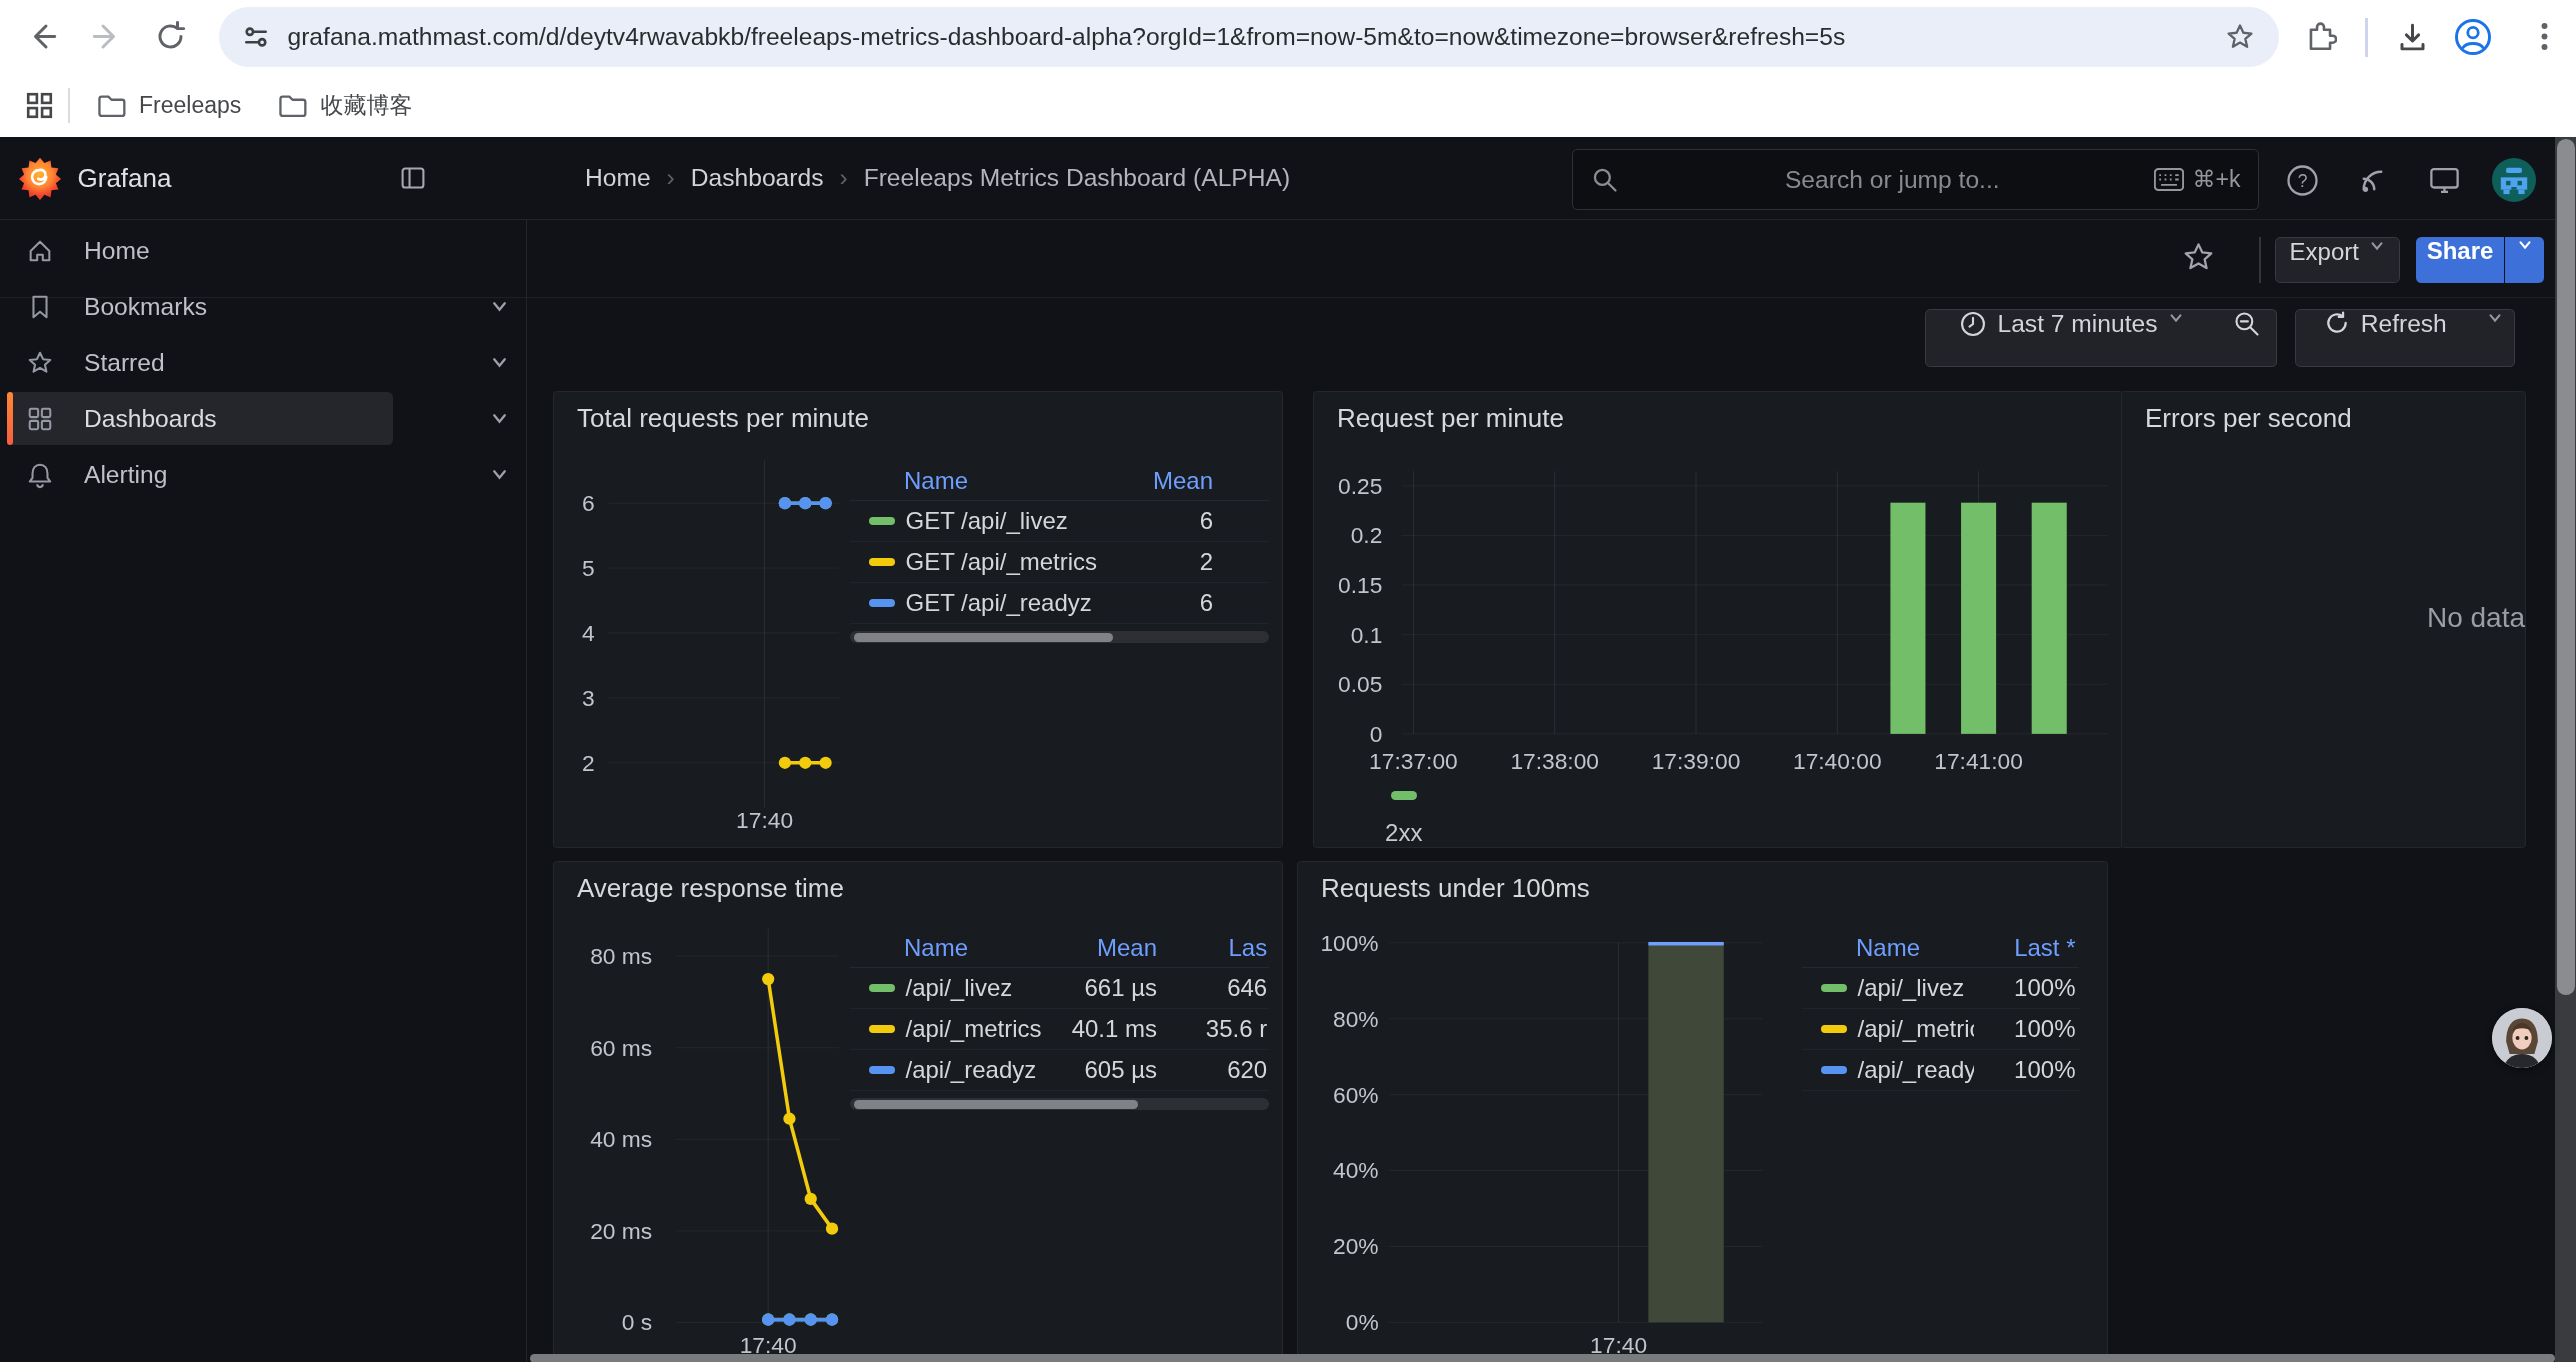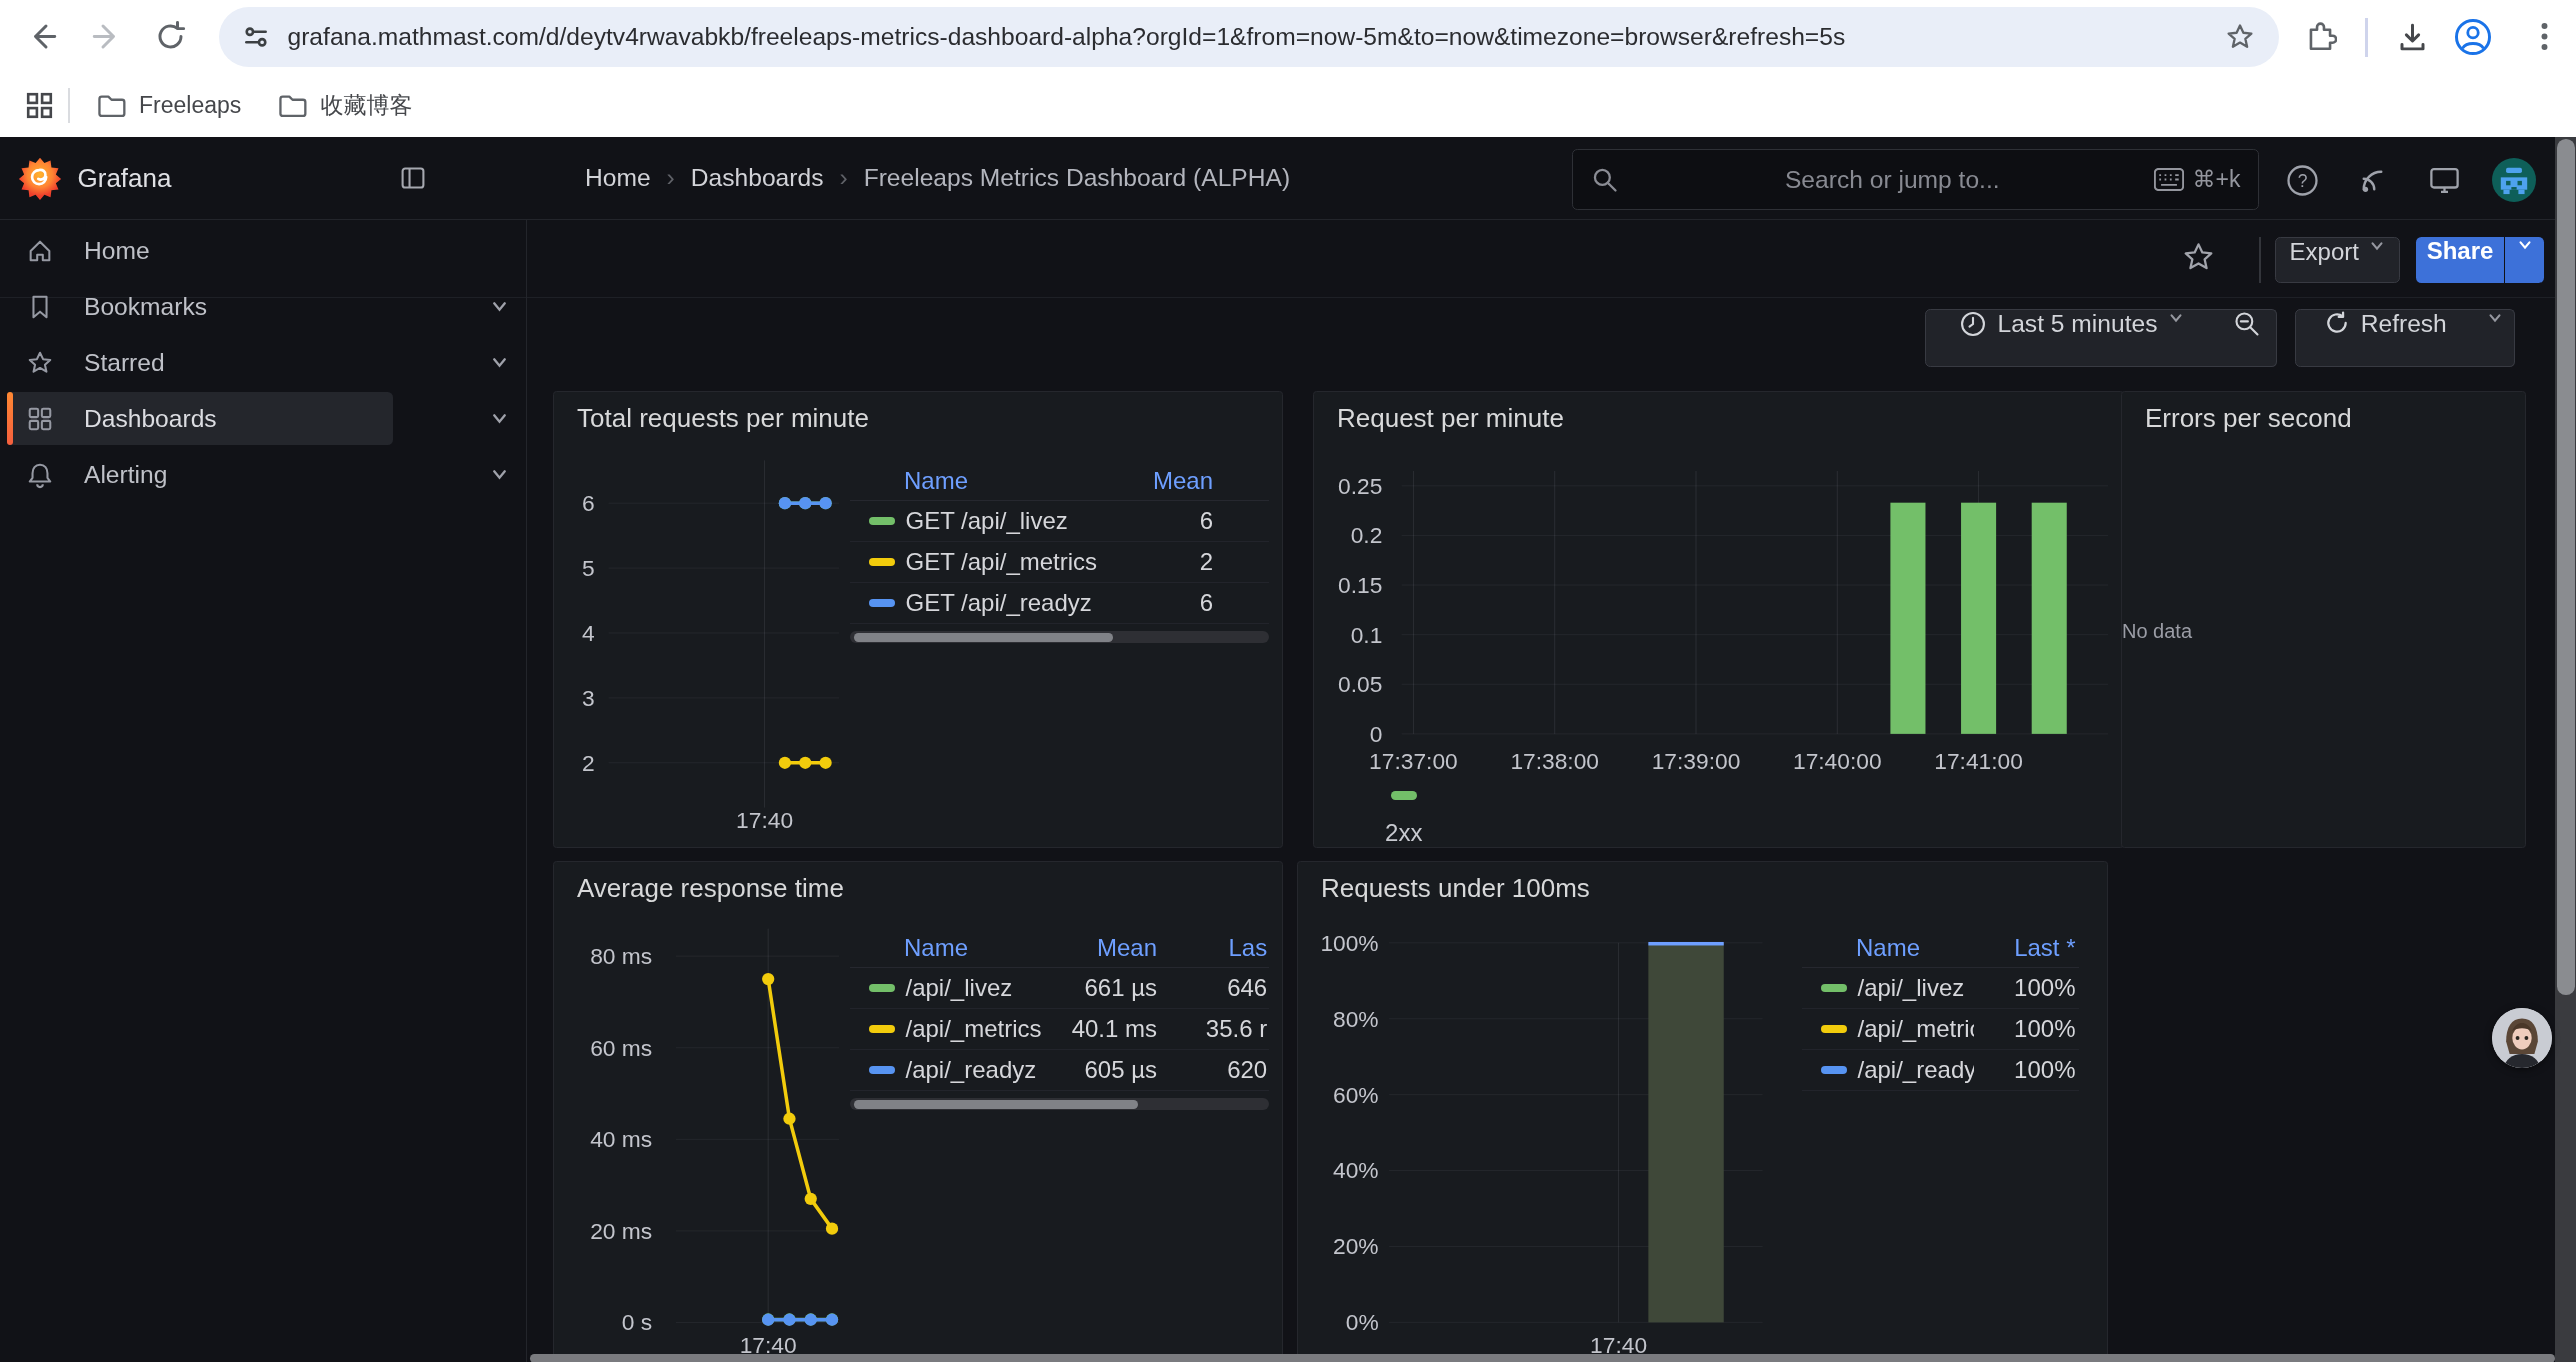--- a/index.html
+++ b/index.html
@@ -43,21 +43,21 @@
     display:flex;align-items:center;padding-left:19px;box-sizing:border-box;}
   .side-btn.active{background:#24262c;}
   .side-btn.active::before{content:'';position:absolute;left:0;top:0;width:6.1px;height:53px;
     border-radius:3.5px;background:linear-gradient(#FF8833,#F55F3E);}
   .side-label{font-size:24.6px;color:#bfc1c8;margin-left:30px;}
   .side-btn.active .side-label{color:#dcdde2;}
   .side-chev{position:absolute;right:0;top:16.7px;}
   
   .panel{position:absolute;background:#181B1F;border:0.9px solid #25272d;border-radius:3.5px;box-sizing:border-box;}
   .panel-title{position:absolute;left:23px;top:10.5px;font-size:26px;font-weight:500;color:#d8d9da;white-space:nowrap;}
-  .nodata{position:absolute;left:0;right:0;top:228px;text-align:left;font-size:20px;color:#9b9da6;}
+  .nodata{position:absolute;left:0;right:0;top:210px;text-align:right;font-size:28px;color:#9b9da6;}
   
   .legend{position:absolute;font-size:24px;color:#d6d7db;}
   .lg-head{display:flex;align-items:center;height:39px;color:#6E9FFF;font-weight:500;
     border-bottom:0.9px solid #26282f;padding-left:54px;box-sizing:border-box;}
   .lg-row{display:flex;align-items:center;height:41px;border-bottom:0.9px solid #22242b;
     padding-left:19px;box-sizing:border-box;}
   .lg-name{flex:1;display:flex;align-items:center;gap:10.5px;white-space:nowrap;overflow:hidden;}
   .pill{width:26px;height:8.8px;border-radius:4.4px;flex:none;}
   .lg-num{text-align:right;white-space:nowrap;overflow:hidden;box-sizing:border-box;}
   .lg-scroll{position:relative;height:12.3px;background:#2e2f34;border-radius:6.1px;margin-top:7px;}
@@ -354,21 +354,21 @@
             </svg>
           </span>
         </div>
       </div>
 
     <div class="gbtn" style="left:1925px;top:172px;width:293px;height:58px;border-radius:5.3px 0 0 5.3px;">
       <svg width="28" height="28" viewBox="0 0 32 32">
           <circle cx="16" cy="16" r="12.5" stroke="#d3d5da" stroke-width="2.4" fill="none"></circle>
           <path d="M16 9 V16 L12 19" stroke="#d3d5da" stroke-width="2.4" fill="none" stroke-linecap="round"></path>
         </svg>
-      <span style="font-size:24.6px;font-weight:500;">Last 5 minutes</span>
+      <span style="font-size:24.6px;font-weight:500;">Last 7 minutes</span>
       <svg width="16" height="16" viewBox="0 0 18 18">
           <path d="M4 6 L9 12 L14 6" stroke="#9698a0" stroke-width="2.4" fill="none" stroke-linecap="round"></path>
         </svg>
     </div>
     <div class="gbtn" style="left:2217px;top:172px;width:60px;height:58px;border-radius:0 5.3px 5.3px 0;border-left:none;">
       <svg width="28" height="28" viewBox="0 0 32 32">
           <circle cx="13" cy="13" r="9" stroke="#d3d5da" stroke-width="2.4" fill="none"></circle>
           <path d="M9 13 h8 M20 20 L28 28" stroke="#d3d5da" stroke-width="2.4" stroke-linecap="round"></path>
         </svg>
     </div>

